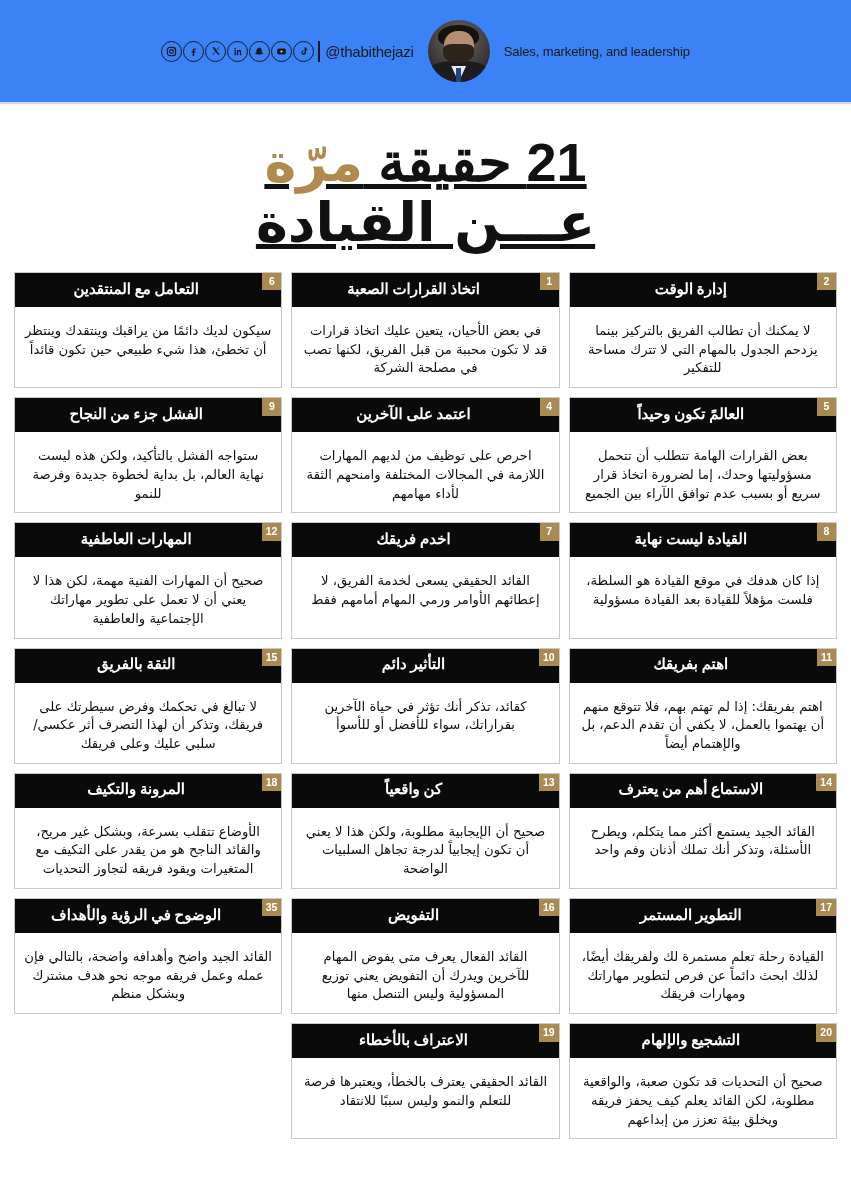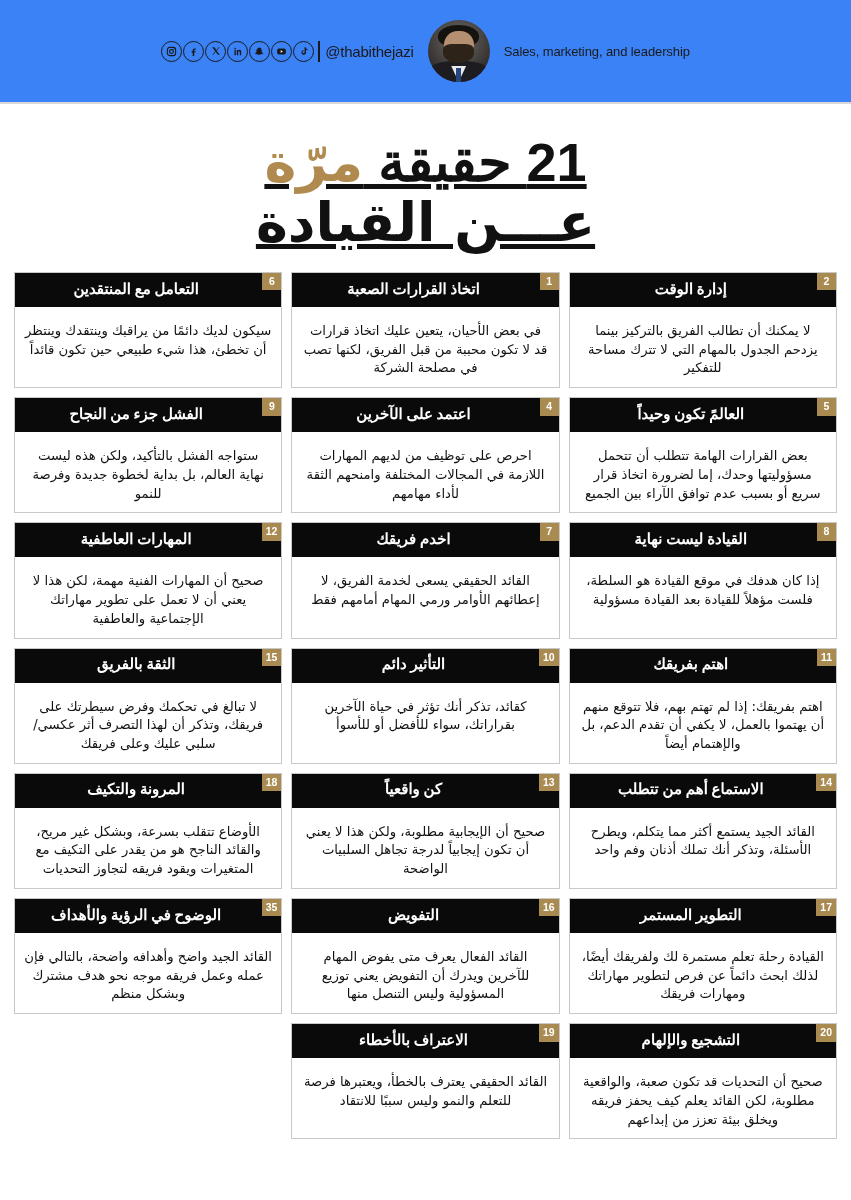--- a/index.html
+++ b/index.html
@@ -401,21 +401,21 @@
       <div class="card-title">الثقة بالفريق</div>
       <div class="card-num">15</div>
     </div>
     <div class="card-body">
       <div class="card-text">لا تبالغ في تحكمك وفرض سيطرتك على فريقك، وتذكر أن لهذا التصرف أثر عكسي/سلبي عليك وعلى فريقك</div>
     </div>
   </div>
 
   <div class="card">
     <div class="card-head">
-      <div class="card-title">الاستماع أهم من تتطلب</div>
+      <div class="card-title">الاستماع أهم من يعترف</div>
       <div class="card-num">14</div>
     </div>
     <div class="card-body">
       <div class="card-text">القائد الجيد يستمع أكثر مما يتكلم، ويطرح الأسئلة، وتذكر أنك تملك أذنان وفم واحد</div>
     </div>
   </div>
 
   <div class="card">
     <div class="card-head">
       <div class="card-title">كن واقعياً</div>

